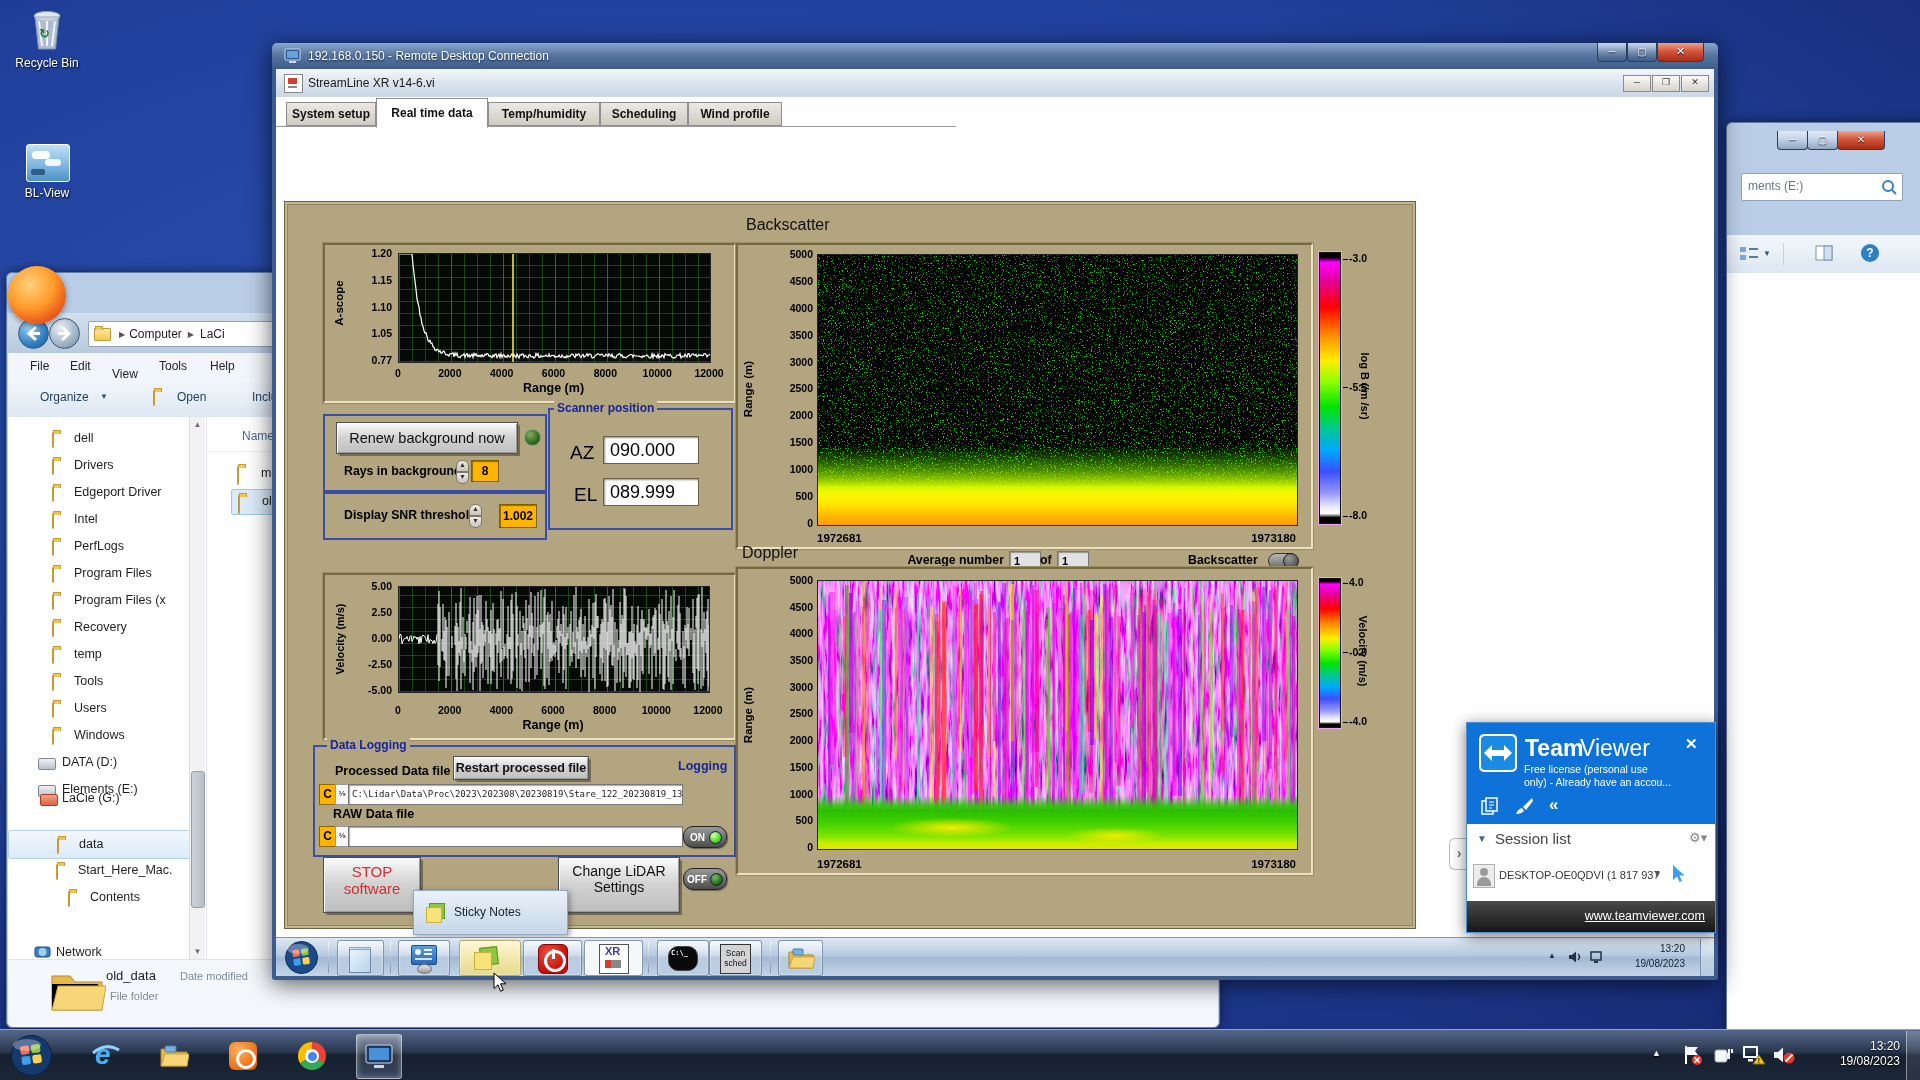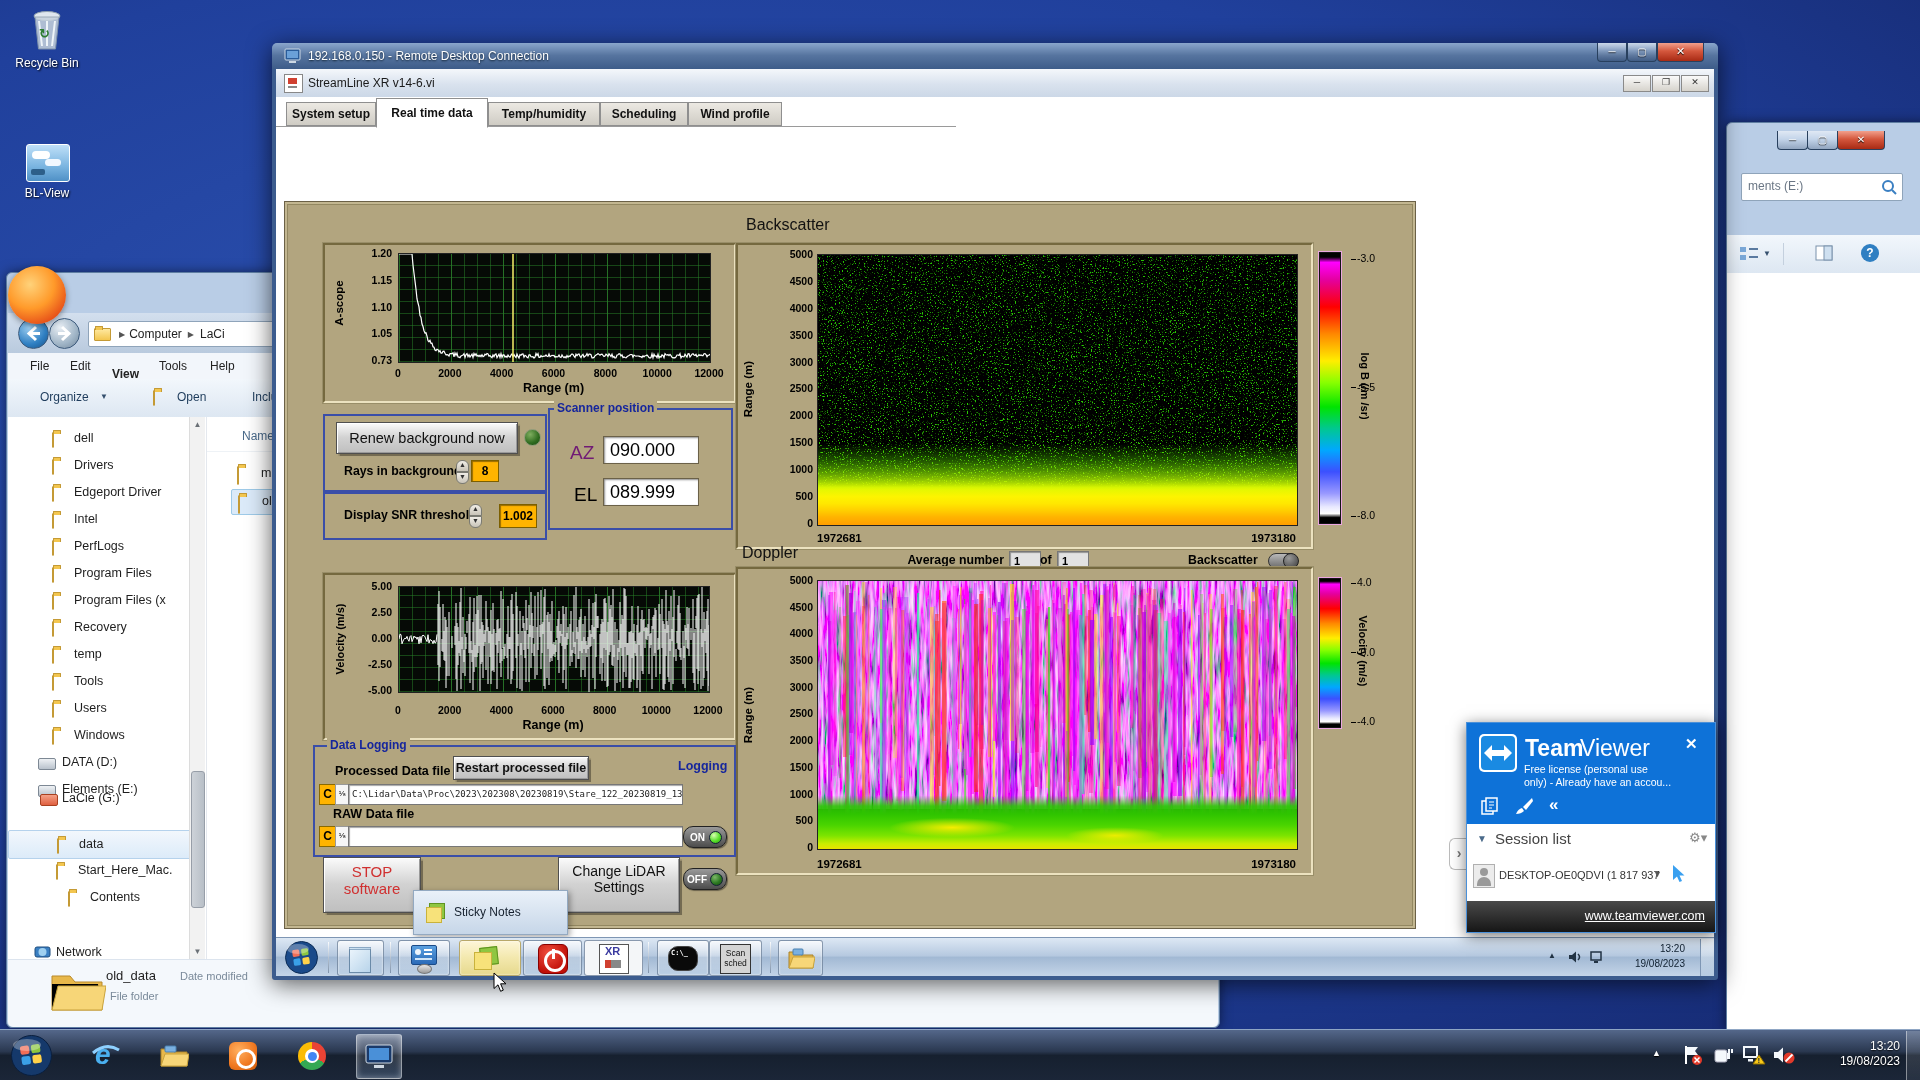--- a/index.html
+++ b/index.html
@@ -47,21 +47,21 @@
 repeating-linear-gradient(90deg,rgba(40,130,40,.5) 0 1px,transparent 1px 13px),
 repeating-linear-gradient(90deg,rgba(70,190,70,.45) 0 1px,transparent 1px 52px);}
 .xtickrow{display:flex;justify-content:space-between;}
 .xtickrow span{width:0;display:flex;justify-content:center;}
 .xtickrow span i{font-style:normal;white-space:nowrap;font-weight:bold;font-size:10.5px;color:#000;}
 .ytickcol{display:flex;flex-direction:column;justify-content:space-between;text-align:right;}
 .ytickcol span{line-height:9px;margin:-4px 0;font-weight:bold;font-size:10.5px;color:#000;}
 .cbar{border:1px solid #141414;outline:1px solid #eba6e0;
 background:linear-gradient(180deg,#000 0%,#000 1.5%,#ff00ff 3.5%,#e4009e 10%,#ff0000 20%,#ff8800 30%,#ffee00 40%,#88ff00 48%,#00e400 57%,#00c890 65%,#00a8ff 73%,#3c50ff 81%,#9898ff 89%,#e8e8ff 94%,#fff 96.5%,#000 98%,#000 100%);}
 .cbtickcol{display:flex;flex-direction:column;justify-content:space-between;}
-.cbtickcol span{line-height:9px;margin:-4px 8px;font-weight:normal;font-size:10.5px;color:#000;white-space:nowrap;}
+.cbtickcol span{line-height:9px;margin:-4px 0;font-weight:bold;font-size:10.5px;color:#000;white-space:nowrap;}
 .cbtickcol span::before{content:"";display:inline-block;width:5px;height:1px;background:#000;vertical-align:middle;margin-right:1px;}
 .rot{transform:rotate(-90deg);transform-origin:center;font-weight:bold;font-size:11.5px;color:#000;text-align:center;}
 .rotcw{transform:rotate(90deg);transform-origin:center;font-weight:bold;font-size:11px;color:#000;text-align:center;}
 .lvbtn{background:linear-gradient(180deg,#fbfbfb,#d2d2d2 48%,#bfbfbf);border:1px solid #4f4f4f;box-shadow:inset 1px 1px 0 #fff,inset -1px -1px 0 #9a9a9a,1.5px 1.5px 1px rgba(0,0,0,.35);color:#111;text-align:center;}
 .numfield{background:#fff;border:1px solid #6b6148;box-shadow:inset 1px 1px 2px rgba(0,0,0,.45);color:#000;}
 .orfield{background:#ffb400;border:1px solid #7c5f00;box-shadow:inset 1px 1px 1px rgba(0,0,0,.4);color:#000;font-weight:bold;text-align:center;}
 .spin{width:13px;}
 .spin div{height:10px;background:linear-gradient(#f0ede6,#c9c4b8);border:1px solid #7a7a72;font-size:7px;line-height:8px;text-align:center;color:#333;border-radius:6px 6px 0 0;}
 .spin div:last-child{border-radius:0 0 6px 6px;}
 .pill{background:linear-gradient(#9a9a9a,#4c4c4c);border:1px solid #222;border-radius:10px;color:#fff;font-weight:bold;font-size:10px;display:flex;align-items:center;box-shadow:1px 1px 1px rgba(0,0,0,.4);margin-top:44px;}
@@ -127,21 +127,21 @@
         <span style="margin:0 4px 0 8px;color:#555;font-size:8px;">▶</span>
         <span>Computer</span>
         <span style="margin:0 6px;color:#555;font-size:8px;">▶</span>
         <span>LaCi</span>
       </div>
     </div>
 
     <div class="abs menubar" style="left:1px;top:80px;width:1210px;height:26px;">
       <span class="abs" style="left:22px;top:6px;">File</span>
       <span class="abs" style="left:62px;top:6px;">Edit</span>
-      <span class="abs" style="left:104px;top:14px;font-weight:bold;">View</span>
+      <span class="abs" style="left:104px;top:14px;">View</span>
       <span class="abs" style="left:151px;top:6px;">Tools</span>
       <span class="abs" style="left:202px;top:6px;">Help</span>
     </div>
 
     <div class="abs toolbarx" style="left:1px;top:106px;width:1210px;height:38px;">
       <span class="abs" style="left:32px;top:11px;">Organize</span>
       <span class="abs" style="left:92px;top:13px;font-size:8px;color:#35506e;">▼</span>
       <span class="mini-folder abs" style="left:145px;top:12px;"></span>
       <span class="abs" style="left:169px;top:11px;">Open</span>
       <span class="abs" style="left:244px;top:11px;">Inclu</span>
@@ -283,21 +283,21 @@
 
           <span class="abs" style="left:461px;top:14px;font-size:16px;color:#111;">Backscatter</span>
 
           <div class="gframe abs" style="left:38px;top:41px;width:409px;height:156px;">
             <div class="rot abs" style="left:-26px;top:52px;width:80px;">A-scope</div>
             <div class="ytickcol abs" style="left:27px;top:8px;width:40px;height:108px;" id="asc-yt">
                 <span>1.20</span>
                 <span>1.15</span>
                 <span>1.10</span>
                 <span>1.05</span>
-                <span>0.73</span>
+                <span>0.77</span>
               </div>
             <div class="plot abs" style="left:73px;top:8px;width:311px;height:108px;">
               <svg width="311" height="108" style="position:absolute;left:0;top:0">
                 <polyline id="ascope-curve" fill="none" stroke="#fff" stroke-width="1.2" points="0,0.0 1,0.0 2,0.0 3,0.0 4,0.0 5,0.0 6,0.0 7,0.0 8,0.0 9,0.0 10,0.0 11,0.0 12,0.0 13,0.0 14,11.0 15,19.3 16,27.1 17,35.2 18,45.0 19,49.0 20,52.9 21,61.5 22,63.5 23,70.1 24,72.5 25,76.7 26,79.0 27,78.8 28,82.2 29,86.6 30,87.7 31,86.3 32,89.4 33,89.2 34,92.7 35,93.1 36,96.0 37,96.7 38,95.2 39,95.6 40,97.9 41,96.6 42,99.1 43,99.1 44,97.4 45,97.2 46,99.2 47,100.8 48,100.7 49,100.9 50,102.1 51,99.6 52,99.6 53,99.7 54,98.8 55,102.8 56,98.9 57,101.4 58,99.1 59,102.9 60,103.1 61,103.6 62,102.0 63,101.5 64,101.0 65,99.7 66,103.5 67,100.6 68,99.6 69,102.7 70,100.7 71,103.1 72,101.6 73,100.2 74,103.5 75,99.4 76,101.4 77,99.8 78,102.1 79,101.4 80,102.5 81,101.3 82,102.6 83,100.7 84,102.7 85,102.0 86,100.2 87,100.9 88,99.5 89,100.0 90,102.1 91,101.6 92,102.8 93,103.7 94,100.9 95,102.7 96,100.5 97,99.9 98,103.7 99,101.9 100,100.3 101,103.5 102,99.6 103,103.3 104,100.9 105,100.9 106,103.1 107,102.2 108,103.4 109,101.1 110,102.6 111,103.2 112,101.2 113,100.0 114,102.6 115,100.5 116,102.3 117,103.5 118,100.1 119,102.4 120,104.0 121,100.7 122,101.2 123,100.1 124,99.9 125,103.2 126,101.3 127,101.9 128,103.3 129,103.9 130,100.9 131,100.9 132,102.8 133,102.9 134,102.6 135,104.0 136,103.1 137,99.5 138,101.5 139,99.6 140,103.4 141,103.4 142,101.5 143,102.8 144,102.3 145,102.1 146,102.2 147,101.0 148,102.3 149,102.6 150,100.0 151,102.6 152,101.9 153,101.3 154,101.6 155,101.4 156,103.1 157,102.6 158,102.8 159,102.7 160,101.0 161,103.1 162,103.4 163,100.9 164,102.7 165,103.6 166,102.7 167,103.9 168,101.5 169,103.2 170,101.9 171,102.4 172,100.8 173,99.9 174,100.4 175,102.1 176,103.4 177,100.1 178,101.7 179,100.3 180,100.0 181,102.1 182,103.5 183,101.3 184,100.4 185,103.2 186,102.3 187,101.6 188,99.6 189,101.9 190,100.2 191,100.2 192,100.7 193,103.9 194,103.8 195,103.4 196,101.8 197,101.0 198,100.6 199,99.6 200,100.4 201,101.2 202,100.3 203,100.2 204,101.4 205,102.5 206,102.1 207,100.1 208,101.0 209,102.5 210,99.8 211,101.2 212,102.6 213,100.2 214,103.4 215,102.4 216,104.0 217,103.7 218,101.1 219,100.8 220,99.7 221,100.1 222,102.0 223,100.9 224,103.5 225,102.9 226,103.5 227,103.9 228,102.8 229,102.1 230,101.5 231,100.8 232,100.5 233,100.5 234,103.2 235,101.1 236,101.7 237,102.1 238,102.0 239,102.0 240,102.2 241,102.6 242,102.7 243,103.5 244,101.8 245,102.9 246,101.7 247,101.6 248,101.1 249,102.1 250,103.5 251,104.0 252,103.5 253,99.8 254,103.8 255,100.1 256,102.2 257,101.8 258,103.7 259,100.3 260,103.9 261,102.4 262,103.1 263,100.9 264,101.5 265,103.7 266,99.7 267,100.7 268,101.1 269,100.5 270,101.6 271,100.4 272,101.7 273,103.3 274,103.8 275,103.7 276,103.9 277,102.9 278,101.0 279,101.0 280,101.5 281,99.6 282,104.0 283,102.3 284,102.6 285,102.8 286,100.3 287,101.7 288,103.2 289,99.8 290,99.7 291,102.9 292,101.7 293,100.2 294,99.8 295,101.0 296,101.5 297,100.4 298,102.7 299,101.9 300,100.7 301,101.6 302,101.0 303,101.6 304,101.6 305,99.7 306,99.6 307,100.6 308,102.7 309,101.2 310,101.1 311,100.1"></polyline>
                 <line x1="114" y1="0" x2="114" y2="108" stroke="#f8f06a" stroke-width="1.5"></line>
               </svg>
             </div>
             <div class="xtickrow abs" style="left:73px;top:122px;width:311px;" id="asc-xt">
                 <span>
                   <i>0</i>
@@ -373,21 +373,21 @@
             <span class="lvlabel abs" style="left:19px;top:14px;">Display SNR threshold</span>
             <div class="spin abs" style="left:144px;top:10px;">
                 <div>▲</div>
                 <div>▼</div>
               </div>
             <div class="orfield abs" style="left:174px;top:10px;width:36px;height:22px;font-size:12px;line-height:22px;">1.002</div>
           </div>
 
           <div class="gbox abs" style="left:263px;top:206px;width:181px;height:118px;">
             <span class="gtitle" style="left:4px;top:-9px;">Scanner position</span>
-            <span class="abs" style="left:20px;top:32px;font-size:19px;color:#701a75;">AZ</span>
+            <span class="abs" style="left:20px;top:32px;font-size:19px;color:#000000;">AZ</span>
             <div class="numfield abs" style="left:53px;top:26px;width:88px;height:26px;font-size:18px;line-height:26px;padding-left:6px;">090.000</div>
             <span class="abs" style="left:24px;top:74px;font-size:19px;color:#000;">EL</span>
             <div class="numfield abs" style="left:53px;top:68px;width:88px;height:26px;font-size:18px;line-height:26px;padding-left:6px;">089.999</div>
           </div>
 
           <span class="abs" style="left:457px;top:342px;font-size:16px;color:#111;">Doppler</span>
           <span class="lvlabel abs" style="left:601px;top:351px;width:118px;text-align:right;">Average number</span>
           <div class="abs" style="left:724px;top:349px;width:26px;height:18px;background:#e2e2e2;border:1px solid #777;box-shadow:inset 1px 1px 1px rgba(0,0,0,.35);font-weight:bold;font-size:11px;line-height:18px;padding-left:4px;">1</div>
           <span class="lvlabel abs" style="left:755px;top:351px;">of</span>
           <div class="abs" style="left:772px;top:349px;width:26px;height:18px;background:#e2e2e2;border:1px solid #777;box-shadow:inset 1px 1px 1px rgba(0,0,0,.35);font-weight:bold;font-size:11px;line-height:18px;padding-left:4px;">1</div>

